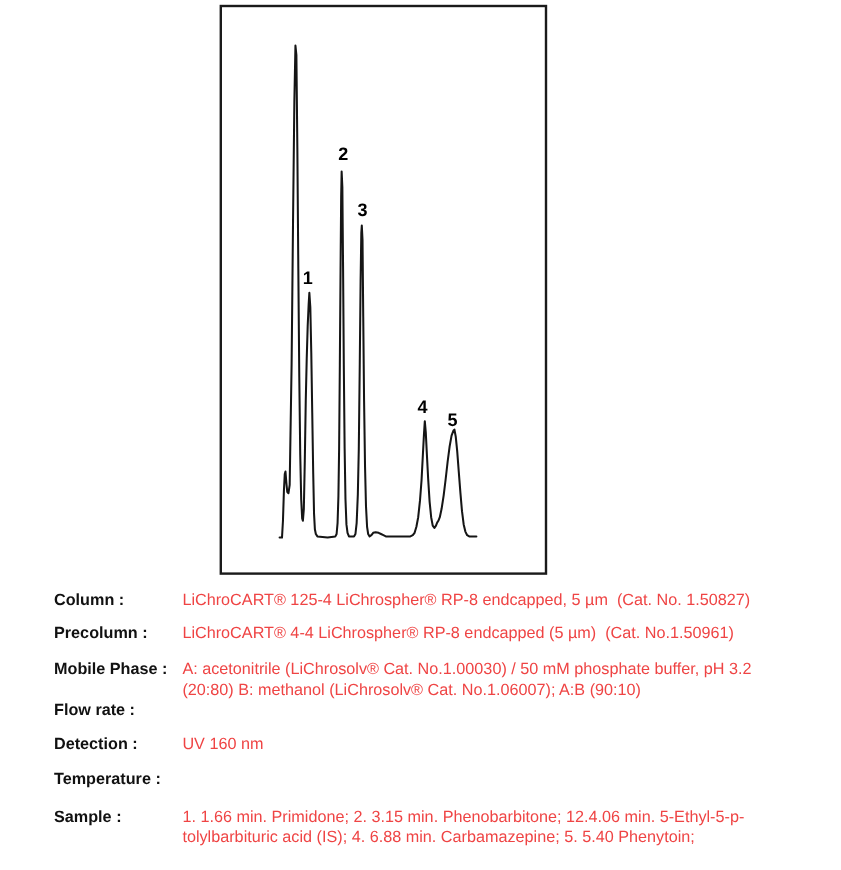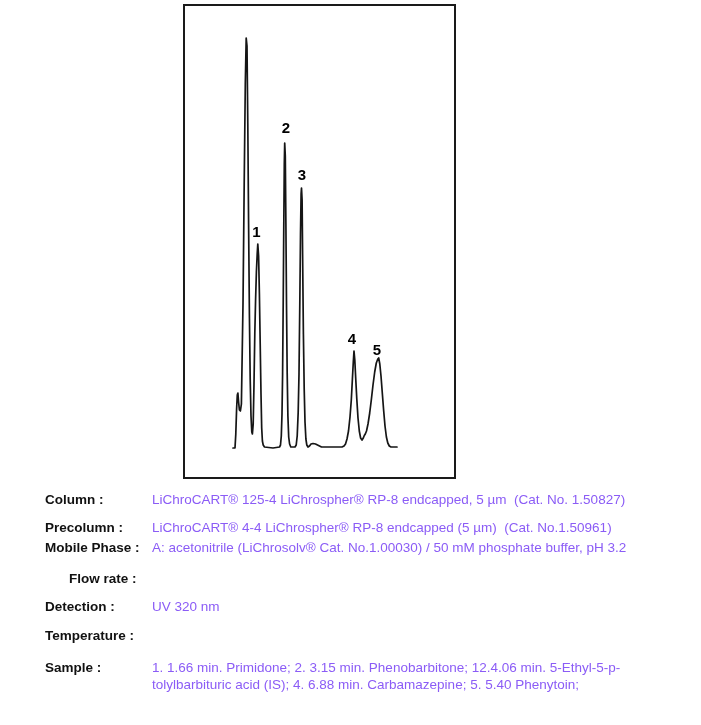--- a/index.html
+++ b/index.html
@@ -52,29 +52,29 @@
   }
   .detail-row .lbl {
     width: 107px;
     flex: 0 0 107px;
     font-weight: 700;
     color: #111111;
     white-space: nowrap;
   }
   .detail-row .val {
     flex: 1;
-    color: #8b5cf6;
+    color: #ef4444;
   }
   .detail-row .val div {
     white-space: nowrap;
   }
   .detail-row:nth-child(1) { margin-bottom: 11px; }
-  .detail-row:nth-child(2) { margin-bottom: 3px; }
-  .detail-row:nth-child(3) { margin-bottom: 14px; }
-  .detail-row:nth-child(4) { margin-bottom: 11px; margin-left: 24px; }
+  .detail-row:nth-child(2) { margin-bottom: 13px; }
+  .detail-row:nth-child(3) { }
+  .detail-row:nth-child(4) { margin-bottom: 11px; }
   .detail-row:nth-child(5) { margin-bottom: 12px; }
   .detail-row:nth-child(6) { margin-bottom: 15px; }
 </style>
 </head>
 <body>
 
 <div class="page">
 
   <div class="chrom-box">
     <svg viewBox="2 2 269 471" preserveAspectRatio="none">
@@ -100,31 +100,32 @@
       <div class="lbl">Precolumn :</div>
       <div class="val">
         <div>LiChroCART® 4-4 LiChrospher® RP-8 endcapped (5 µm)&nbsp; (Cat. No.1.50961)</div>
       </div>
     </div>
 
     <div class="detail-row">
       <div class="lbl">Mobile Phase :</div>
       <div class="val">
         <div>A: acetonitrile (LiChrosolv® Cat. No.1.00030) / 50 mM phosphate buffer, pH 3.2</div>
+        <div>(20:80) B: methanol (LiChrosolv® Cat. No.1.06007); A:B (90:10)</div>
       </div>
     </div>
 
     <div class="detail-row">
       <div class="lbl">Flow rate :</div>
     </div>
 
     <div class="detail-row">
       <div class="lbl">Detection :</div>
       <div class="val">
-        <div>UV 320 nm</div>
+        <div>UV 160 nm</div>
       </div>
     </div>
 
     <div class="detail-row">
       <div class="lbl">Temperature :</div>
     </div>
 
     <div class="detail-row">
       <div class="lbl">Sample :</div>
       <div class="val">

